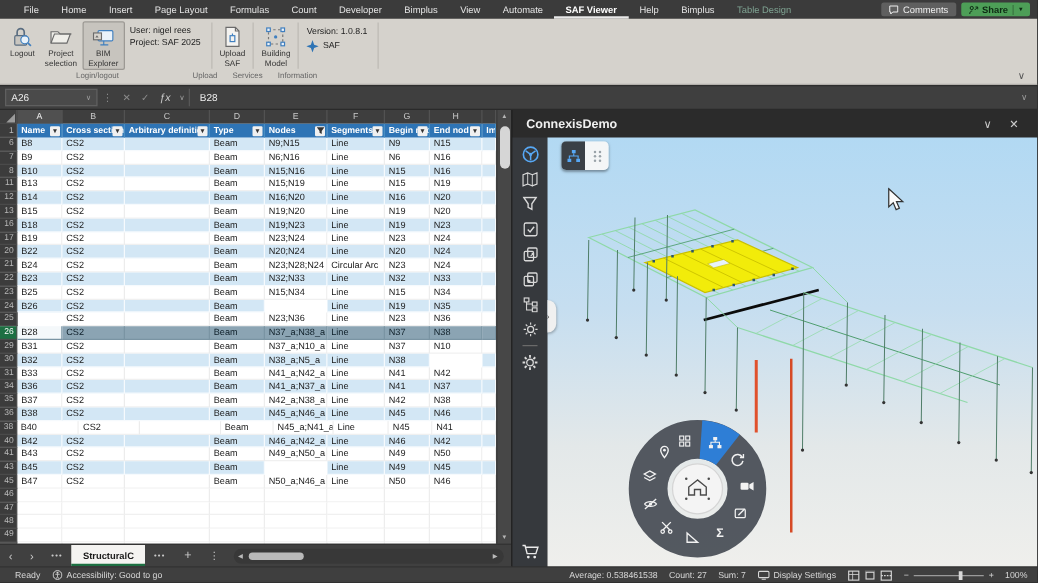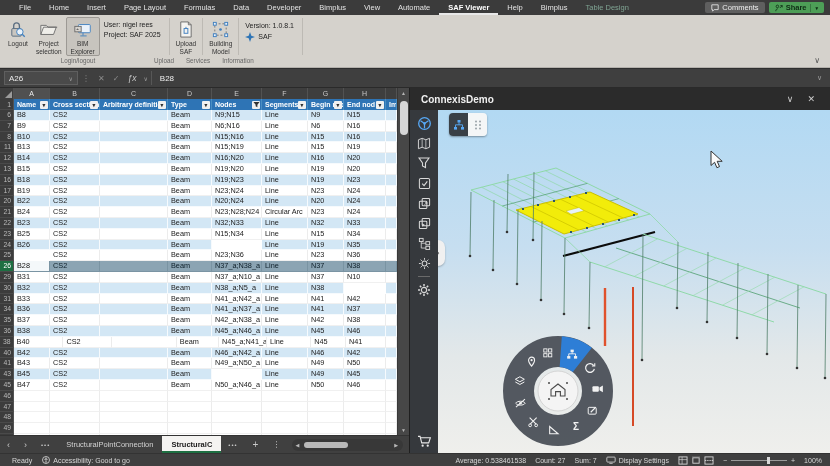--- a/index.html
+++ b/index.html
@@ -141,21 +141,21 @@
 
 <div id="app">
 
   <div class="titlebar">
     <div class="tb-tabs" id="tb-tabs">
         <div class="tb-tab">File</div>
         <div class="tb-tab">Home</div>
         <div class="tb-tab">Insert</div>
         <div class="tb-tab">Page Layout</div>
         <div class="tb-tab">Formulas</div>
-        <div class="tb-tab">Data</div>
+        <div class="tb-tab">Count</div>
         <div class="tb-tab">Developer</div>
         <div class="tb-tab">Bimplus</div>
         <div class="tb-tab">View</div>
         <div class="tb-tab">Automate</div>
         <div class="tb-tab active">SAF Viewer</div>
         <div class="tb-tab">Help</div>
         <div class="tb-tab">Bimplus</div>
         <div class="tb-tab contextual">Table Design</div>
       </div>
     <div class="tb-right">
@@ -685,23 +685,20 @@
   <div class="vscroll">
     <div class="arr">▲</div>
     <div class="thumb"></div>
     <div class="arr btm">▼</div>
   </div>
 
   <div class="tabbar">
     <span class="tab-nav">‹</span>
     <span class="tab-nav">›</span>
     <span class="tab-nav more">•••</span>
-    <div class="sheettab">
-      <span>StructuralPointConnection</span>
-    </div>
     <div class="sheettab active">
       <span>StructuralC</span>
     </div>
     <span class="tab-nav more">•••</span>
     <span class="tab-plus">+</span>
     <span class="tab-kebab">⋮</span>
     <div class="hscroll">
       <span class="arr">◀</span>
       <div class="thumb"></div>
       <span class="arr r">▶</span>

